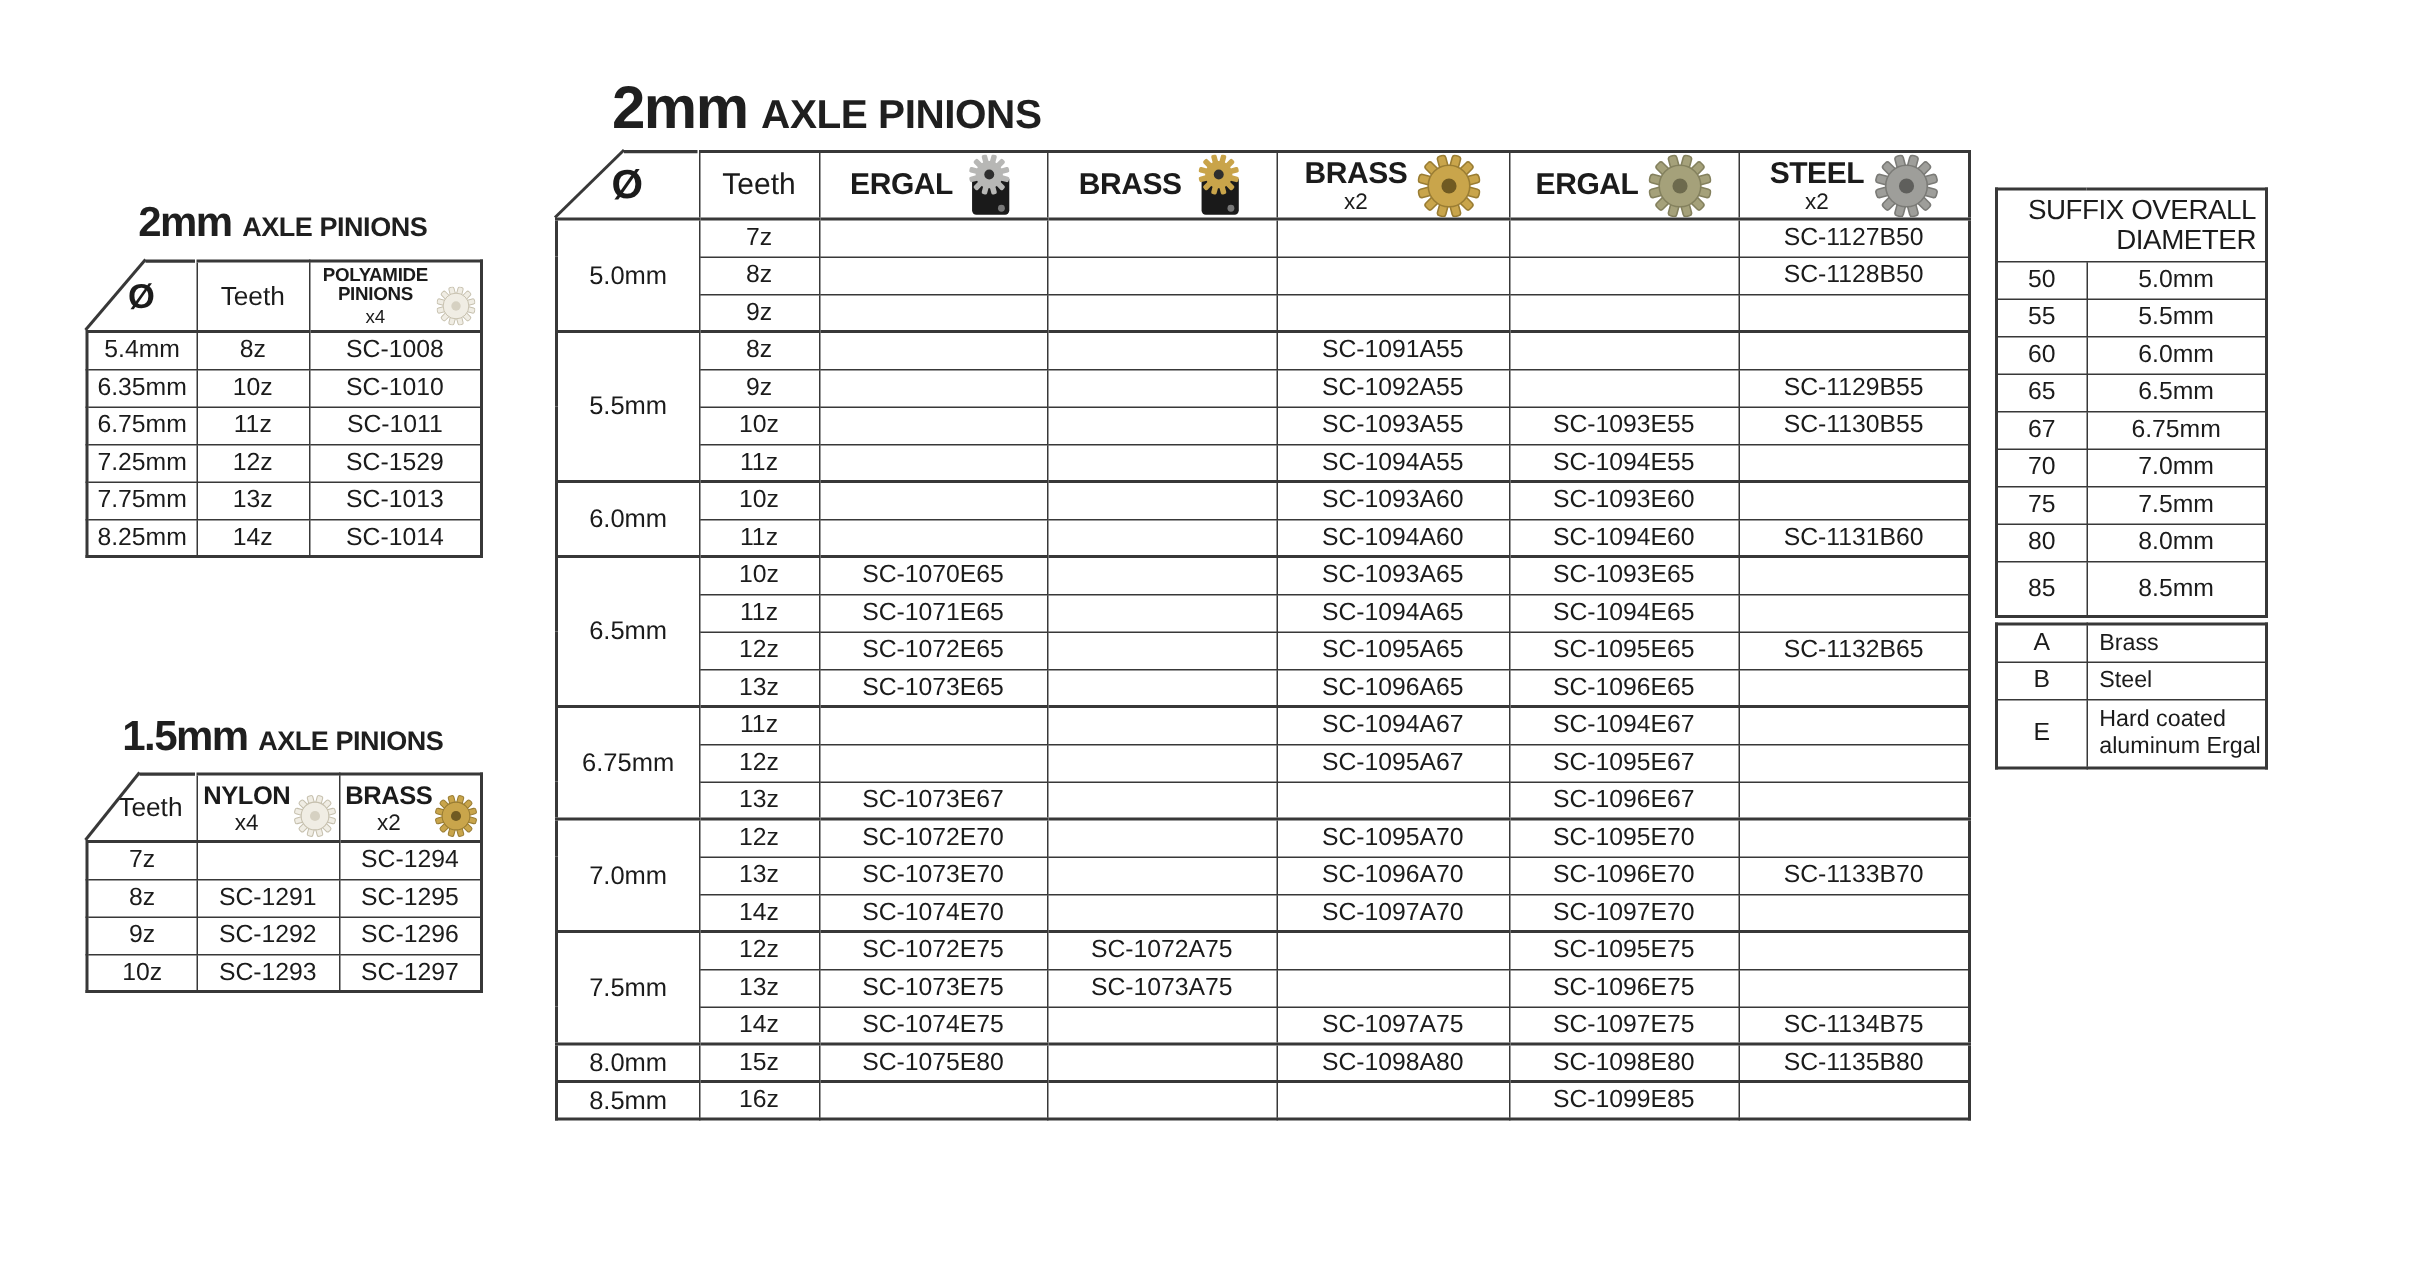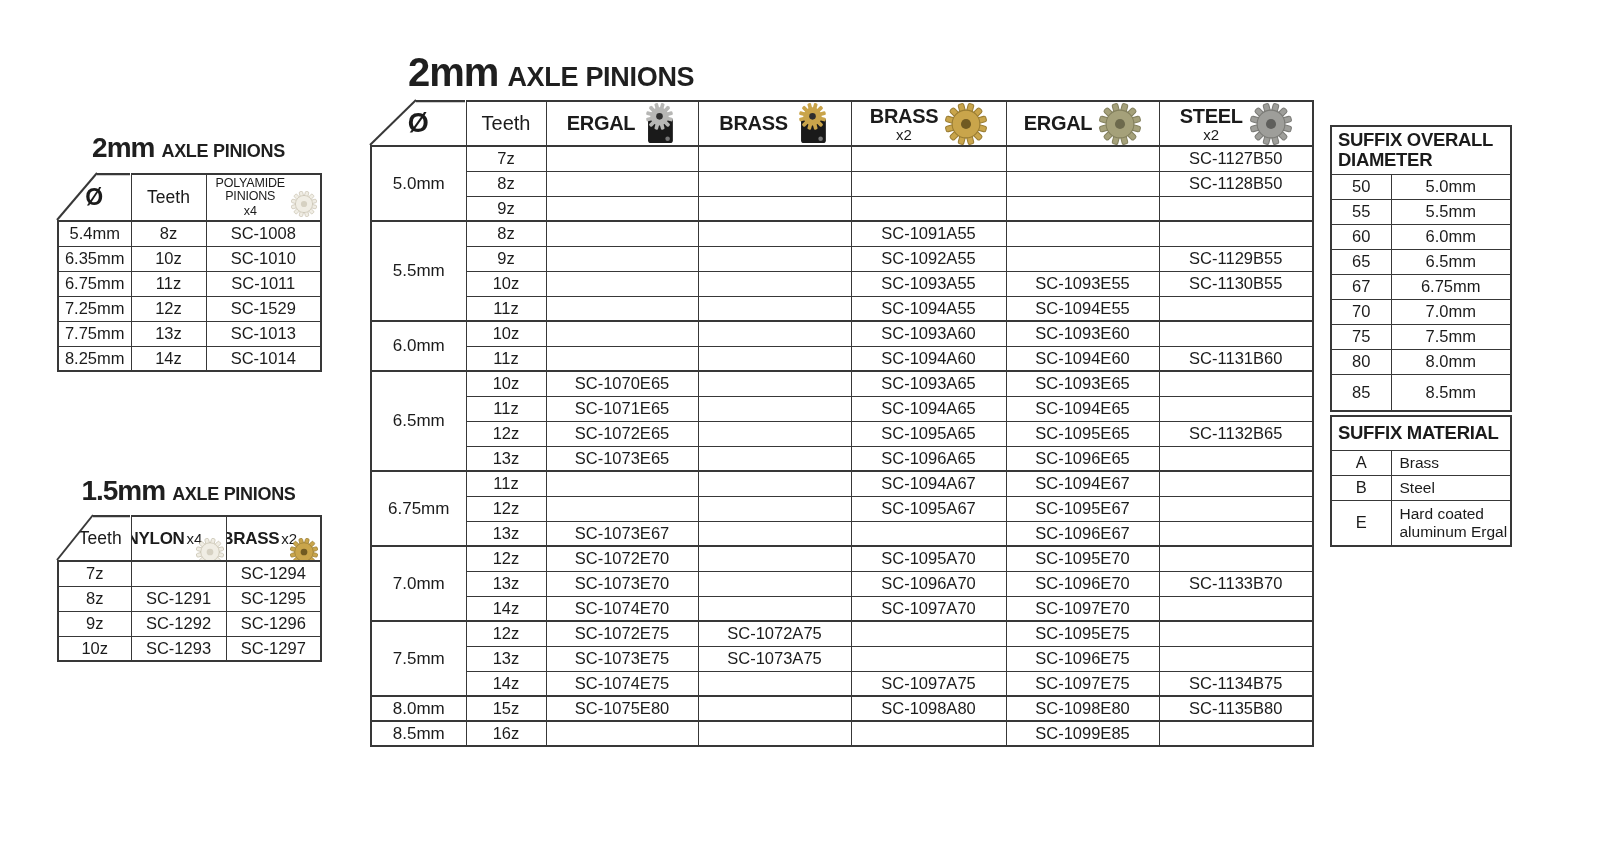--- a/index.html
+++ b/index.html
@@ -23,26 +23,26 @@
 td.dia-h{font-size:27px;font-weight:bold}
 td.dia-h.sm{font-size:23px}
 td.teeth-h{font-size:20px;font-weight:normal}
 td.teeth-h.sm{font-size:17.5px}
 .hflex{display:flex;align-items:center;justify-content:center;gap:7px;height:100%}
 .hlbl{font-size:20px;font-weight:bold;letter-spacing:-0.3px}
 .hlbl.sm2{font-size:17px}
 .hstack{display:flex;flex-direction:column;align-items:center;line-height:1;gap:1px}
 .hqty{font-size:15px;font-weight:normal}
 .pp{position:relative;height:100%;display:flex;flex-direction:column;justify-content:center;align-items:center;padding-right:26px;line-height:1.05}
-.pp .ppl{font-size:12.5px;font-weight:normal;letter-spacing:-0.2px}
+.pp .ppl{font-size:12.5px;font-weight:bold;letter-spacing:-0.2px}
 .pp .ppq{font-size:12.5px;margin-top:1px}
 .pp svg{position:absolute;right:3px;top:14px}
-.h15{position:relative;height:100%;display:flex;flex-direction:row;align-items:center;justify-content:center;gap:2px;line-height:1;padding-right:28px}
+.h15{position:relative;height:100%;display:flex;flex-direction:column;align-items:center;justify-content:center;gap:2px;line-height:1;padding-right:28px}
 .h15 svg{position:absolute;right:2px;top:8px}
-td.suf-title{text-align:left;font-weight:bold;font-size:18.5px;line-height:1.08;padding:2px 6px;letter-spacing:-0.3px;white-space:normal}
+td.suf-title{text-align:right;font-weight:normal;font-size:18.5px;line-height:1.08;padding:2px 6px;letter-spacing:-0.3px;white-space:normal}
 td.mat{text-align:left;padding-left:8px;font-size:15.5px;white-space:normal;line-height:1.12}
 td.dia{font-size:17px}
 .corner{position:absolute;left:0;top:0;overflow:visible}
 </style>
 </head>
 <body>
 
 <div id="canvas">
 
   <div class="title" id="t-left2" style="left:57px;top:132px;">
@@ -633,23 +633,20 @@
         </tbody>
       </table>
     </div>
   <div class="tblwrap" id="m-sufm" style="left:1330px;top:415px;">
       <table class="grid" style="width:180px">
         <colgroup>
           <col style="width:60px">
           <col style="width:120px">
         </colgroup>
         <tbody>
-          <tr style="height:34px">
-            <td colspan="2" class="suf-title">SUFFIX MATERIAL</td>
-          </tr>
           <tr style="height:25px">
             <td>A</td>
             <td class="mat">Brass</td>
           </tr>
           <tr style="height:25px">
             <td>B</td>
             <td class="mat">Steel</td>
           </tr>
           <tr style="height:46px">
             <td>E</td>

